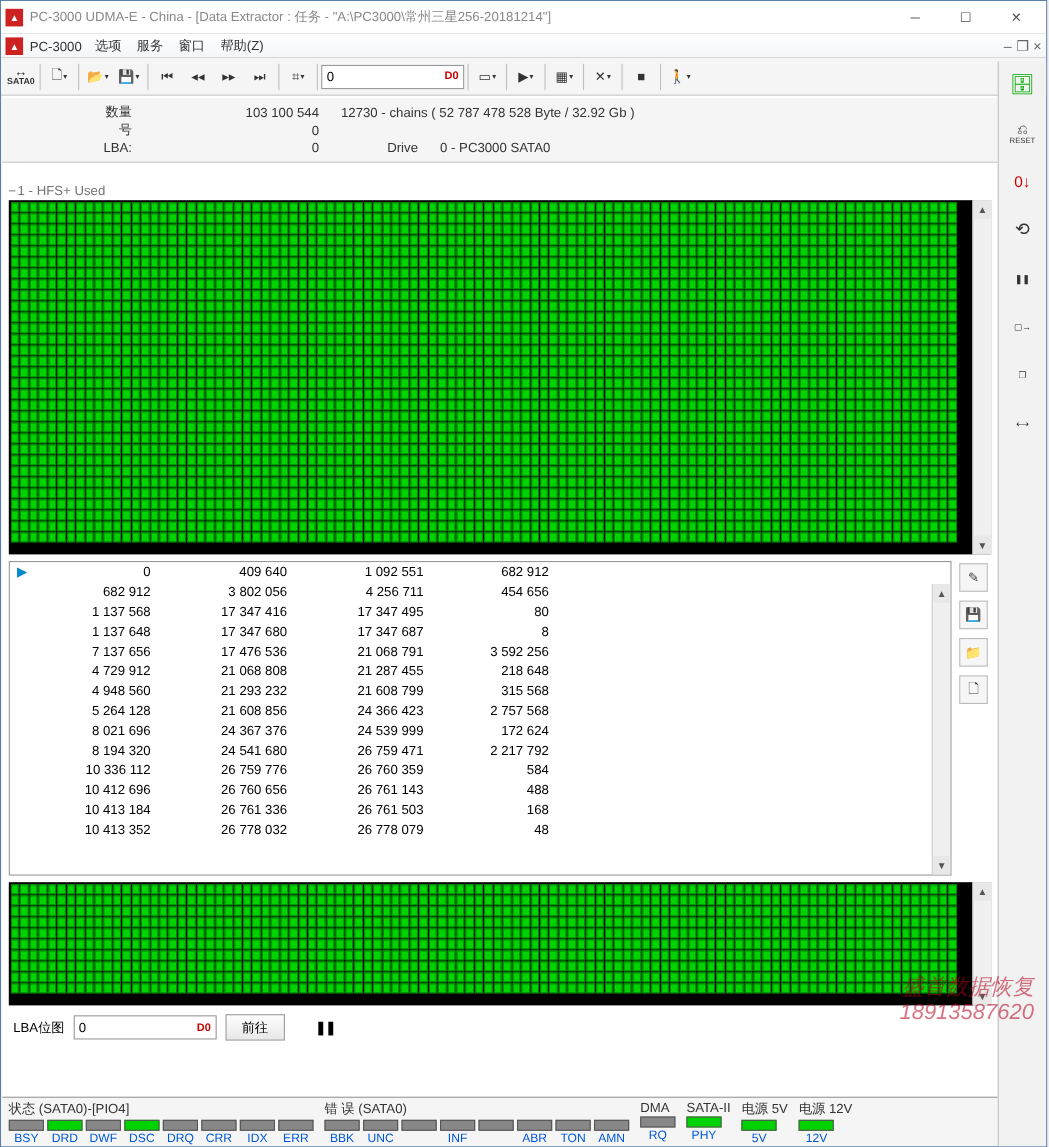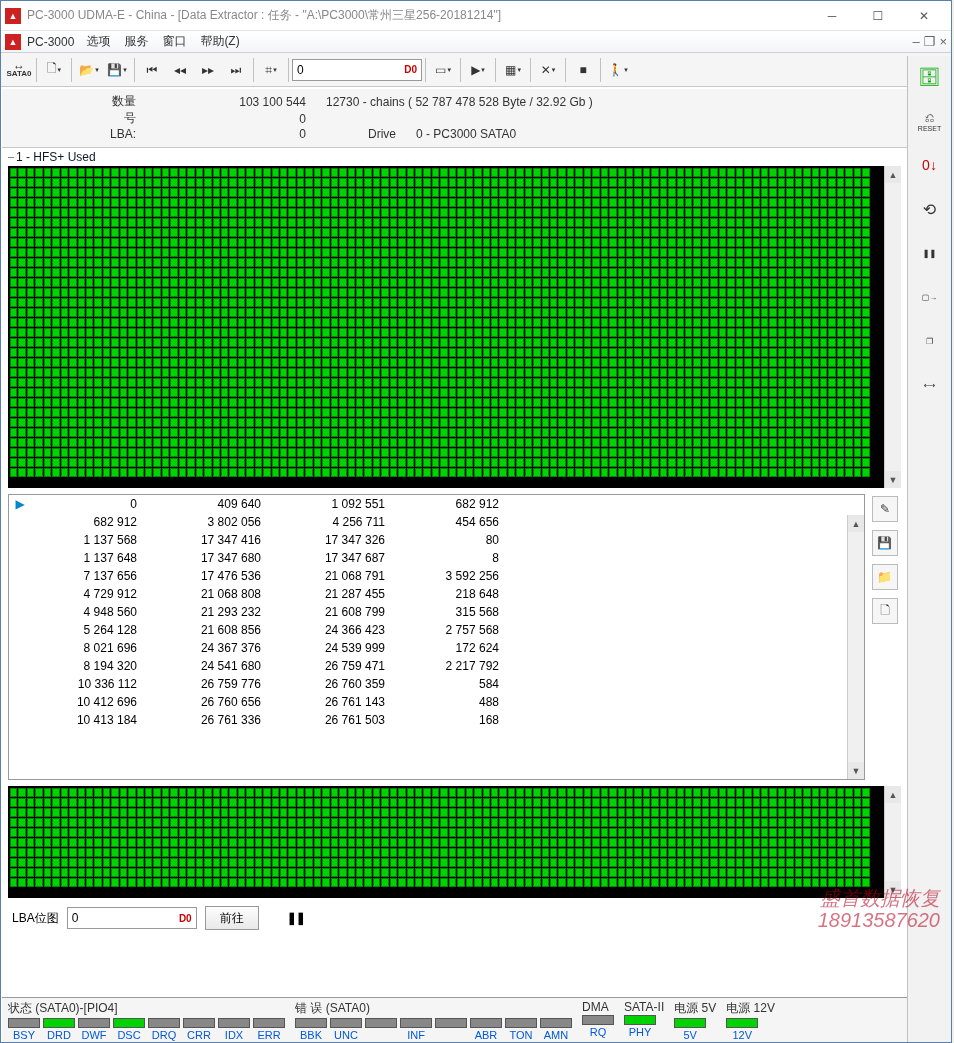--- a/index.html
+++ b/index.html
@@ -20,28 +20,28 @@
 .mdi-ctrls { margin-left: auto; display: flex; gap: 4px; font-size: 13px; color: #666; }
 
 .toolbar { height: 34px; background: #f5f5f5; border-bottom: 1px solid #c8c8c8; display: flex; align-items: center; padding: 0 4px; gap: 0; }
 .tb-btn { min-width: 28px; height: 28px; display: flex; align-items: center; justify-content: center; color: #333; border: 1px solid transparent; }
 .tb-sep { width: 1px; height: 24px; background: #c0c0c0; margin: 0 3px; }
 .tb-dd { display: flex; align-items: center; }
 .tb-dd small { font-size: 7px; margin-left: 1px; }
 .sata-label { font-size: 8px; font-weight: bold; text-align: center; line-height: 8px; }
 .tb-input { height: 22px; background: #fff; border: 1px solid #999; padding: 0 4px; display:flex; align-items:center; justify-content:space-between; font-family: "Consolas", monospace; font-size: 12px; }
 
-.info-bar { background: #f5f5f5; padding: 4px 24px 6px; font-size: 12px; color: #333; border-bottom:1px solid #c8c8c8; }
+.info-bar { background: #f5f5f5; padding: 4px 8px 6px; font-size: 12px; color: #333; border-bottom:1px solid #c8c8c8; }
 .info-row { display: flex; align-items: center; }
 .info-label { width: 120px; text-align: right; padding-right: 10px; }
 .info-val { width: 160px; text-align: right; font-family: inherit; }
 .info-extra { margin-left: 20px; }
 
 .map-section { margin: 2px 6px 4px 6px; }
-.map-title { font-size: 12px; color: #0f172a; margin-bottom: 2px; margin-left: 8px; position: relative; }
+.map-title { font-size: 12px; color: #737373; margin-bottom: 2px; margin-left: 8px; position: relative; margin-top: 16px; }
 .map-title::before { content: ""; position: absolute; left: -8px; top: 7px; width: 6px; height: 1px; background: #888; }
 .sector-map { background: #000; padding: 2px; line-height: 0; position: relative; }
 .sector-row { display: flex; gap: 1px; margin-bottom: 1px; }
 .sector-cell { width: 7.45px; height: 9px; background: #00d400; border: 1px solid #008800; }
 .map-scroll { position:absolute; right:0; top:0; bottom:0; width:17px; background:#f0f0f0; border-left:1px solid #ccc; display:flex; flex-direction:column; align-items:center; justify-content:space-between; }
 .map-scroll .sb-btn { height:17px; width:100%; background:#e8e8e8; display:flex;align-items:center;justify-content:center;font-size:9px;color:#555;}
 
 .table-section { display: flex; margin: 2px 6px 4px 6px; height: 286px; }
 .table-wrap { flex: 1; border: 1px solid #999; background: #fff; font-family: "Courier New", monospace; font-size: 12px; overflow: hidden; position: relative; }
 .thead { display: flex; background: linear-gradient(#fdfdfd,#ececec); border-bottom: 1px solid #c8c8c8; font-family: "Microsoft YaHei", sans-serif; height: 20px; }
@@ -3419,21 +3419,21 @@
               <div class="td" style="width: 112px;">682 912</div>
               <div class="td" style="width: 124px;">3 802 056</div>
               <div class="td" style="width: 124px;">4 256 711</div>
               <div class="td" style="width: 114px;">454 656</div>
               <div class="td" style="flex: 1 1 0%; text-align: left;"></div>
             </div>
             <div class="tr">
               <div class="row-icon"></div>
               <div class="td" style="width: 112px;">1 137 568</div>
               <div class="td" style="width: 124px;">17 347 416</div>
-              <div class="td" style="width: 124px;">17 347 326</div>
+              <div class="td" style="width: 124px;">17 347 495</div>
               <div class="td" style="width: 114px;">80</div>
               <div class="td" style="flex: 1 1 0%; text-align: left;"></div>
             </div>
             <div class="tr">
               <div class="row-icon"></div>
               <div class="td" style="width: 112px;">1 137 648</div>
               <div class="td" style="width: 124px;">17 347 680</div>
               <div class="td" style="width: 124px;">17 347 687</div>
               <div class="td" style="width: 114px;">8</div>
               <div class="td" style="flex: 1 1 0%; text-align: left;"></div>
@@ -3501,20 +3501,28 @@
               <div class="td" style="width: 124px;">26 761 143</div>
               <div class="td" style="width: 114px;">488</div>
               <div class="td" style="flex: 1 1 0%; text-align: left;"></div>
             </div>
             <div class="tr">
               <div class="row-icon"></div>
               <div class="td" style="width: 112px;">10 413 184</div>
               <div class="td" style="width: 124px;">26 761 336</div>
               <div class="td" style="width: 124px;">26 761 503</div>
               <div class="td" style="width: 114px;">168</div>
+              <div class="td" style="flex: 1 1 0%; text-align: left;"></div>
+            </div>
+            <div class="tr">
+              <div class="row-icon"></div>
+              <div class="td" style="width: 112px;">10 413 352</div>
+              <div class="td" style="width: 124px;">26 778 032</div>
+              <div class="td" style="width: 124px;">26 778 079</div>
+              <div class="td" style="width: 114px;">48</div>
               <div class="td" style="flex: 1 1 0%; text-align: left;"></div>
             </div>
           </div>
         <div class="map-scroll" style="top:20px;">
           <div class="sb-btn">▲</div>
           <div style="flex:1"></div>
           <div class="sb-btn">▼</div>
         </div>
       </div>
       <div class="side-btns">

